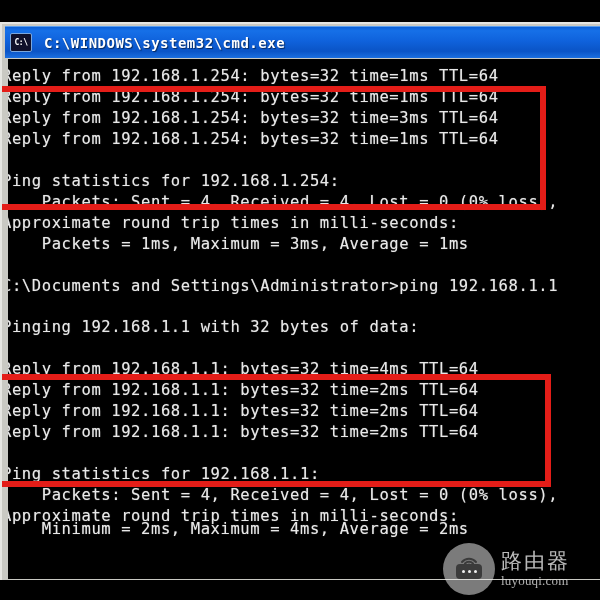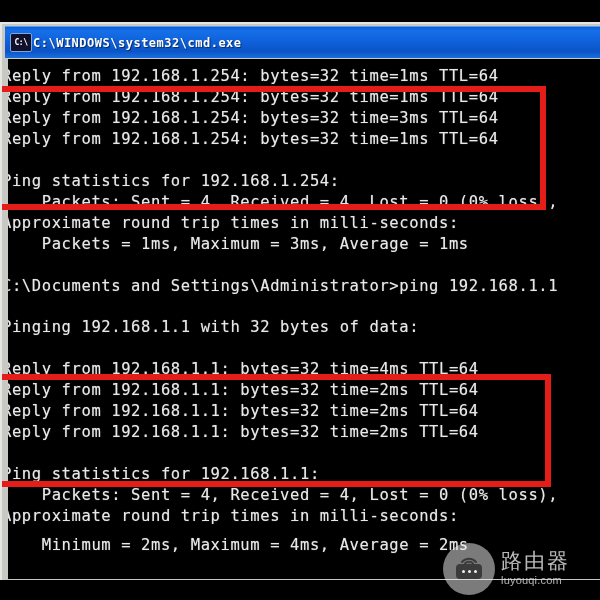--- a/index.html
+++ b/index.html
@@ -67,24 +67,24 @@
     font-size: 8px;
     font-weight: bold;
     line-height: 17px;
     text-align: center;
     letter-spacing: -0.5px;
     flex: 0 0 auto;
     overflow: hidden;
   }
 
   #window-title {
-    margin-left: 1px;
+    margin-left: 12px;
     color: #ffffff;
     font-family: "DejaVu Sans Mono", monospace;
-    font-size: 12px;
+    font-size: 14px;
     font-weight: bold;
     letter-spacing: 0.5px;
     white-space: nowrap;
     text-shadow: 1px 1px 1px rgba(0,0,0,0.55);
   }
 
   
   #console {
     position: absolute;
     left: 6px;
@@ -198,22 +198,22 @@
   #wm-cn {
     color: rgba(232,232,232,0.80);
     font-family: "DejaVu Sans", sans-serif;
     font-size: 21px;
     letter-spacing: 2px;
     line-height: 23px;
   }
 
   #wm-url {
     color: rgba(224,224,224,0.78);
-    font-family: Liberation Sans, sans-serif;
-    font-size: 11px;
+    font-family: Liberation Serif, serif;
+    font-size: 13px;
     line-height: 15px;
     letter-spacing: 0.2px;
   }
 </style>
 </head>
 <body>
 
 <div id="screen">
 
   <div id="cmd-window">
@@ -235,21 +235,21 @@
         <div class="line clip-left" style="top: 176.6px;">    Packets = 1ms, Maximum = 3ms, Average = 1ms</div>
         <div class="line clip-left" style="top: 218.5px;">C:\Documents and Settings\Administrator&gt;ping 192.168.1.1</div>
         <div class="line clip-left" style="top: 260.4px;">Pinging 192.168.1.1 with 32 bytes of data:</div>
         <div class="line clip-left" style="top: 302.3px;">Reply from 192.168.1.1: bytes=32 time=4ms TTL=64</div>
         <div class="line clip-left" style="top: 323.25px;">Reply from 192.168.1.1: bytes=32 time=2ms TTL=64</div>
         <div class="line clip-left" style="top: 344.2px;">Reply from 192.168.1.1: bytes=32 time=2ms TTL=64</div>
         <div class="line clip-left" style="top: 365.15px;">Reply from 192.168.1.1: bytes=32 time=2ms TTL=64</div>
         <div class="line clip-left" style="top: 407.05px;">Ping statistics for 192.168.1.1:</div>
         <div class="line clip-left" style="top: 428px;">    Packets: Sent = 4, Received = 4, Lost = 0 (0% loss),</div>
         <div class="line clip-left" style="top: 448.95px;">Approximate round trip times in milli-seconds:</div>
-        <div class="line clip-left" style="top: 478px;">    Minimum = 2ms, Maximum = 4ms, Average = 2ms</div>
+        <div class="line clip-left" style="top: 462px;">    Minimum = 2ms, Maximum = 4ms, Average = 2ms</div>
       </div>
 
     <div id="redbox-1" class="redbox" style="border-color: rgb(228, 29, 24);"></div>
 
     <div id="redbox-2" class="redbox" style="border-color: rgb(228, 29, 24);"></div>
 
   </div>
 
   <div id="watermark">
     <div id="wm-circle">

